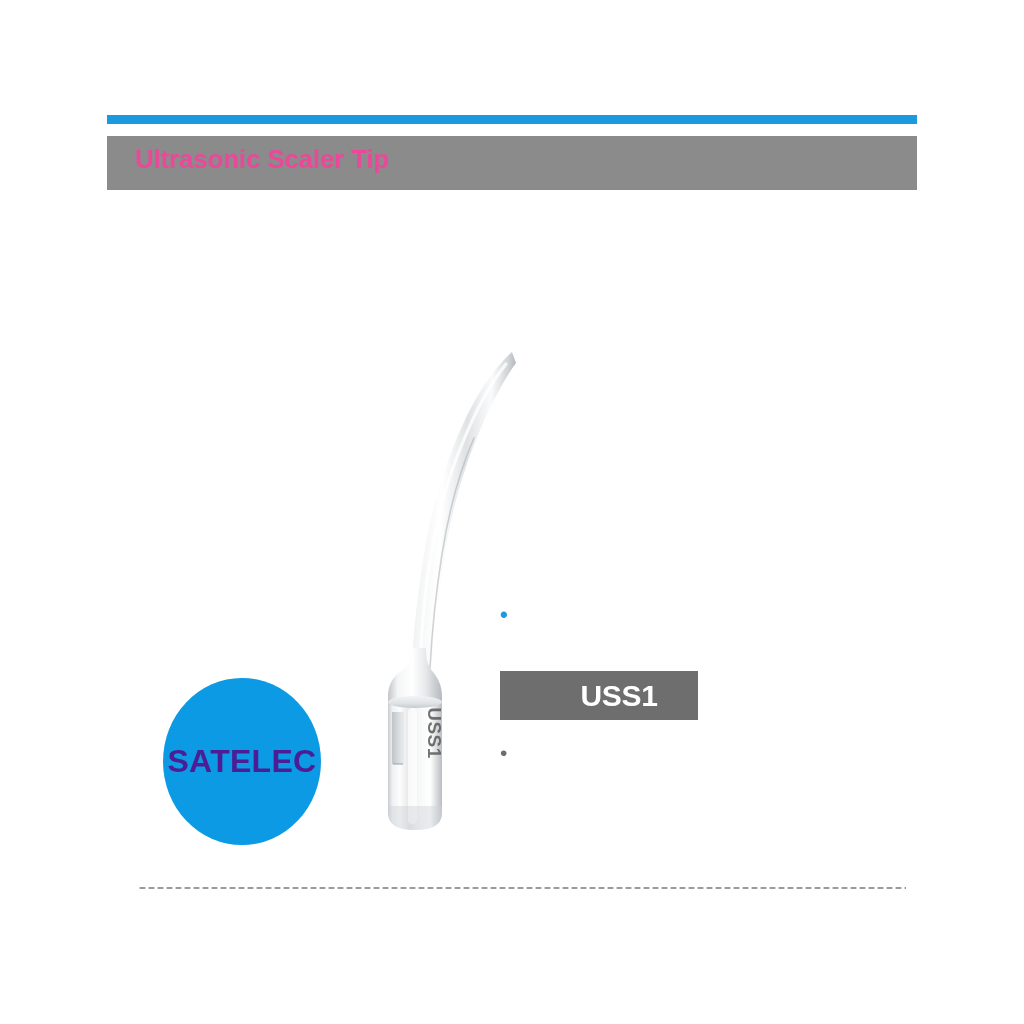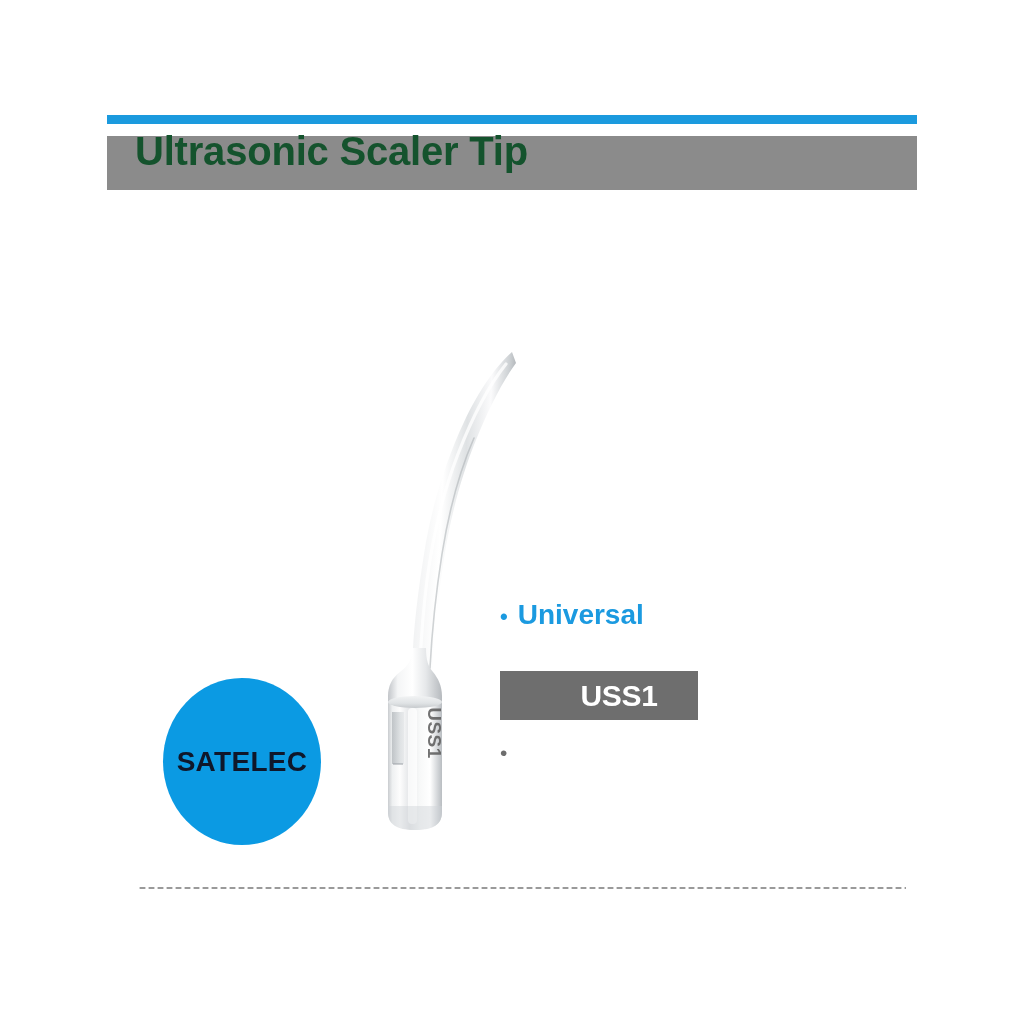--- a/index.html
+++ b/index.html
@@ -35,26 +35,26 @@
     position: absolute;
     left: 107px;
     top: 136px;
     width: 810px;
     height: 54px;
     background: #8b8b8b;
   }
   .header-title {
     position: absolute;
     left: 135px;
-    top: 131px;
+    top: 139px;
     width: 700px;
     height: 40px;
     line-height: 40px;
-    color: #14532d;
-    font-size: 40px;
+    color: #ec4899;
+    font-size: 26px;
     font-weight: bold;
     letter-spacing: -0.2px;
     white-space: nowrap;
     font-family: "Liberation Sans", sans-serif;
   }
 
   
   .product-figure {
     position: absolute;
     left: 330px;
@@ -94,22 +94,22 @@
   }
   .brand-badge-label {
     position: absolute;
     left: 0;
     top: 0;
     width: 158px;
     height: 167px;
     display: flex;
     align-items: center;
     justify-content: center;
-    color: #0f172a;
-    font-size: 28px;
+    color: #4c1d95;
+    font-size: 32px;
     font-weight: bold;
     letter-spacing: 0.3px;
     font-family: "Liberation Sans", sans-serif;
   }
 
   
   .spec-panel {
     position: absolute;
     left: 500px;
     top: 596px;
@@ -292,21 +292,20 @@
   <div class="tip-engraving">USS1</div>
 
   <div class="brand-badge">
     <div class="brand-badge-label">SATELEC</div>
   </div>
 
   <div class="spec-panel">
 
     <div class="spec-feature">
       <span class="bullet-dot">•</span>
-      <span>Universal</span>
     </div>
 
     <div class="spec-model-band">
       <div class="spec-model-label">USS1</div>
     </div>
 
     <div class="spec-compat">
       <span class="bullet-dot">•</span>
     </div>
 

